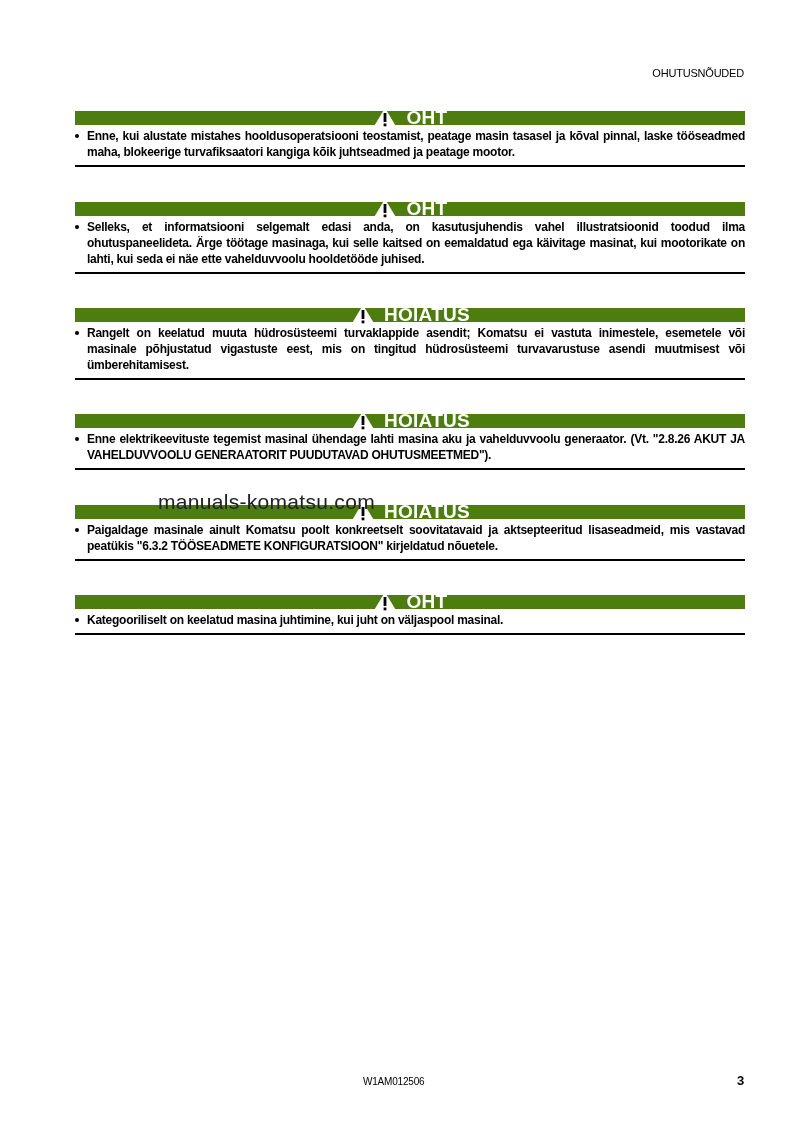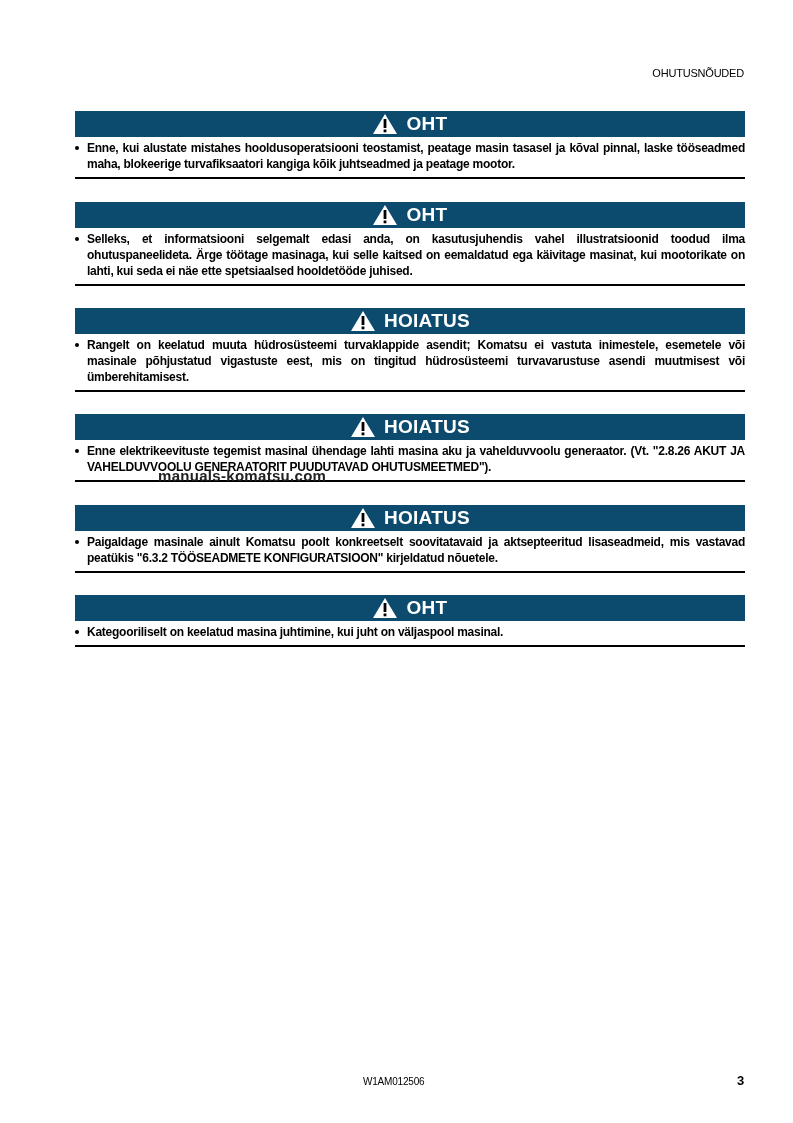--- a/index.html
+++ b/index.html
@@ -1,30 +1,30 @@
 <!DOCTYPE html>
 <html><head>
 <meta charset="utf-8">
 <style>
   html, body { margin: 0; padding: 0; background: #ffffff; }
   body { width: 793px; height: 1123px; position: relative; overflow: hidden;
          font-family: "Liberation Sans", "DejaVu Sans", sans-serif; color: #000; }
   .page-header { position: absolute; top: 67px; right: 49px; font-size: 11px; letter-spacing: -0.2px; }
   .box { position: absolute; left: 75px; width: 670px; }
-  .bar { height: 26px; background: #0c4a6e; color: #fff; display: flex; align-items: center; justify-content: center; }
+  .bar { height: 14px; background: #4d7c0f; color: #fff; display: flex; align-items: center; justify-content: center; }
   .bar .icon { width: 26px; height: 22px; margin-right: 8px; display: inline-block; }
   .bar .icon svg { display: block; }
   .bar .label { font-weight: bold; font-size: 19px; letter-spacing: 0.3px; line-height: 26px; }
   .body { padding: 3px 0 0 0; }
   .item { position: relative; padding-left: 12px; font-size: 12px; line-height: 16px; font-weight: bold;
           text-align: justify; font-stretch: condensed; letter-spacing: -0.25px; }
   .item .bullet { position: absolute; left: 0; top: 6px; width: 4px; height: 4px; border-radius: 50%; background: #000; }
   .item .line2 { display: block; text-align: left; }
   .rule { height: 2px; background: #000; margin-top: 5px; }
-  .watermark { position: absolute; left: 158px; top: 467px; font-size: 15px; color: #222; letter-spacing: 0.3px; font-weight: bold; }
+  .watermark { position: absolute; left: 158px; top: 490px; font-size: 21px; color: #222; letter-spacing: 0.3px; font-weight: normal; }
   .footer-code { position: absolute; top: 1076px; left: 363px; font-size: 10px; letter-spacing: -0.2px; text-align: center; }
   .footer-page { position: absolute; top: 1073px; left: 737px; font-size: 13px; font-weight: bold; }
 </style>
 </head>
 <body>
 
 <div class="page-header">OHUTUSNÕUDED</div>
 
 <div class="box" style="top:111px;">
   <div class="bar">
@@ -53,21 +53,21 @@
           <polygon points="13,1 25,21 1,21" fill="#fff"></polygon>
           <rect x="11.6" y="6" width="2.8" height="9" fill="#000"></rect>
           <rect x="11.6" y="16.5" width="2.8" height="2.8" fill="#000"></rect>
         </svg>
     </span>
     <span class="label">OHT</span>
   </div>
   <div class="body">
     <div class="item">
       <span class="bullet"></span>
-      <span>Selleks, et informatsiooni selgemalt edasi anda, on kasutusjuhendis vahel illustratsioonid toodud ilma ohutuspaneelideta. Ärge töötage masinaga, kui selle kaitsed on eemaldatud ega käivitage masinat, kui mootorikate on lahti, kui seda ei näe ette spetsiaalsed hooldetööde juhised.</span>
+      <span>Selleks, et informatsiooni selgemalt edasi anda, on kasutusjuhendis vahel illustratsioonid toodud ilma ohutuspaneelideta. Ärge töötage masinaga, kui selle kaitsed on eemaldatud ega käivitage masinat, kui mootorikate on lahti, kui seda ei näe ette vahelduvvoolu hooldetööde juhised.</span>
     </div>
   </div>
   <div class="rule"></div>
 </div>
 
 <div class="box" style="top:308px;">
   <div class="bar">
     <span class="icon">
       <svg width="26" height="22" viewBox="0 0 26 22">
           <polygon points="13,1 25,21 1,21" fill="#fff"></polygon>

